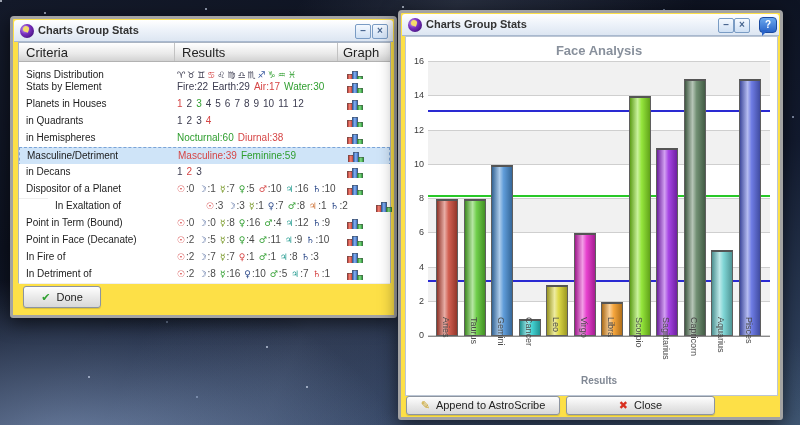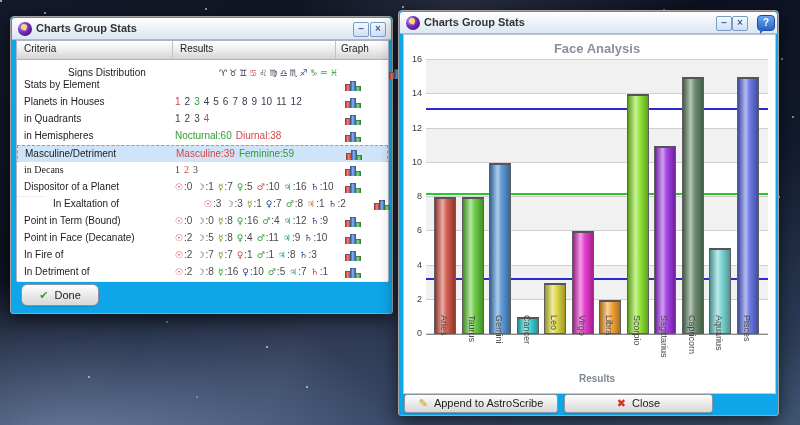--- a/index.html
+++ b/index.html
@@ -16,21 +16,21 @@
      402px 6px #d6dfee,498px 18px #9fb0cc,588px 30px #c8d2e6,663px 9px #8fa0c0,737px 26px #d0daea,
      781px 58px #aab8d4,18px 86px #97a8c6,96px 120px #c4cfe4,176px 151px #8c9dbd,262px 101px #cfd9ea,
      352px 141px #93a4c2,447px 114px #c6d1e5,522px 149px #90a1c0,607px 96px #ccd6e9,688px 132px #95a6c4,
      760px 166px #c9d4e8,36px 196px #8ea0c0,142px 226px #c2cde3,236px 206px #8c9ebe,332px 251px #cdd8ea,
      428px 231px #90a2c2,516px 266px #c5d0e5,612px 216px #93a5c4,700px 256px #ccd7ea,774px 286px #97a9c7,
      58px 296px #c0cce2,166px 321px #8d9fbf,266px 346px #cbd6e9,366px 306px #92a4c3,462px 341px #c4cfe4,
      556px 311px #8fa1c1,646px 351px #ced9eb,732px 331px #94a6c5,88px 376px #c2cee4,196px 396px #90a2c2,
      306px 386px #ccd7ea,416px 406px #94a6c5,526px 391px #c6d1e6,636px 401px #91a3c3,746px 386px #cdd8eb,
      778px 196px #e8eef8,792px 116px #aab8d4,10px 46px #e4ebf6,584px 66px #aebcd6,672px 46px #dde5f2;}
   
-  .window{position:absolute;background:#0ea5e9;border:1px solid #a3a3a3;border-radius:4px 4px 3px 3px;
+  .window{position:absolute;background:#fde047;border:3px solid #a3a3a3;border-radius:4px 4px 3px 3px;
     box-shadow:0 5px 18px rgba(0,0,0,.60);}
   .titlebar{position:absolute;left:1px;top:1px;right:1px;height:21px;border-radius:3px 3px 0 0;
     background:linear-gradient(#ffffff,#eef3fa 45%,#dde6f2);border-bottom:1px solid #a9b9cf;}
   .titletext{position:absolute;left:24px;top:4px;font-size:11px;font-weight:bold;color:#333;}
   .appicon{position:absolute;left:6px;top:4px;width:14px;height:14px;border-radius:50%;
     background:radial-gradient(circle at 35% 35%, #c09ae8 8%, #7a2fc0 40%, #3c0d70 90%);}
   .appicon:after{content:"";position:absolute;left:3px;top:2px;width:6px;height:6px;border-radius:50% 50% 0 50%;
     background:#f4dc6a;transform:rotate(20deg);}
   .winbtn{position:absolute;top:4px;width:14px;height:13px;border:1px solid #7a9cc4;border-radius:2px;
     background:linear-gradient(#f4f9ff,#cfe0f4);color:#46648e;font-size:10px;font-weight:bold;
@@ -38,21 +38,21 @@
   .helpbubble{position:absolute;top:3px;width:16px;height:14px;border-radius:4px;
     background:linear-gradient(#6aa8ee,#2a64c8);border:1px solid #1a4aa0;color:#fff;
     font-size:10px;font-weight:bold;text-align:center;line-height:14px;}
   .helpbubble:after{content:"";position:absolute;left:2px;bottom:-4px;border:3px solid transparent;
     border-top-color:#2a64c8;border-left-color:#2a64c8;}
   
   .tablewrap{position:absolute;left:5px;top:23px;width:371px;height:239px;background:#fff;
     border:1px solid #aab4c2;}
   .thead{position:absolute;left:0;top:0;right:0;height:18px;
     background:linear-gradient(#ffffff,#e9e9e9 60%,#d2d2d2);border-bottom:1px solid #b2b2b2;}
-  .thead .hc{position:absolute;top:2px;font-size:10px;color:#222;}
+  .thead .hc{position:absolute;top:2px;font-size:13px;color:#222;}
   .vline{position:absolute;top:0;bottom:0;width:1px;background:#c2c2c2;}
   .tbody{position:absolute;left:0;top:19px;right:0;bottom:0;}
   .trow{position:absolute;left:0;right:0;height:17px;border-bottom:1px solid #efefef;background:#fff;}
   .trow.sel{background:#cfe4f8;border:1px dashed #7aa4d8;border-bottom:1px dashed #7aa4d8;}
   .crit{position:absolute;left:7px;top:2px;font-size:10px;color:#1c1c1c;white-space:nowrap;}
   .res{position:absolute;left:158px;top:2px;font-size:10px;white-space:nowrap;}
   .res .tk{margin-right:4px;}
   .res .gl{font-family:"DejaVu Sans",sans-serif;font-size:9px;margin-right:1px;}
   .res .tv{color:#4a4a4a;margin-right:4px;}
   .c-d{color:#3b3b4f}.c-r{color:#d64545}.c-g{color:#2f9e2f}.c-b{color:#3a5a9f}
@@ -99,31 +99,32 @@
   </div>
   <div class="tablewrap">
     <div class="thead">
       <span class="hc" style="left:7px;">Criteria</span>
       <span class="hc" style="left:163px;">Results</span>
       <span class="hc" style="left:324px;">Graph</span>
       <span class="vline" style="left:155px;"></span>
       <span class="vline" style="left:318px;"></span>
     </div>
     <div class="tbody">
-        <div class="trow" style="top: 5px; margin-left: 44px;">
+        <div class="trow" style="top: 5px;">
           <span class="crit">Signs Distribution</span>
           <span class="res"><span class="gl c-d" style="margin-right: 2px;">♈</span><span class="gl c-d" style="margin-right: 2px;">♉</span><span class="gl c-d" style="margin-right: 2px;">♊</span><span class="gl c-r" style="margin-right: 2px;">♋</span><span class="gl c-d" style="margin-right: 2px;">♌</span><span class="gl c-d" style="margin-right: 2px;">♍</span><span class="gl c-d" style="margin-right: 2px;">♎</span><span class="gl c-d" style="margin-right: 2px;">♏</span><span class="gl c-b" style="margin-right: 2px;">♐</span><span class="gl c-g" style="margin-right: 2px;">♑</span><span class="gl c-g" style="margin-right: 2px;">♒</span><span class="gl c-g" style="margin-right: 2px;">♓</span></span>
           <span class="gicon">
             <i class="g1"></i>
             <i class="g2"></i>
             <i class="g3"></i>
           </span>
         </div>
         <div class="trow" style="top: 17px;">
           <span class="crit">Stats by Element</span>
+          <span class="res"><span class="tk c-d">Fire:22</span><span class="tk c-d">Earth:29</span><span class="tk c-r">Air:17</span><span class="tk c-g">Water:30</span></span>
           <span class="gicon">
             <i class="g1"></i>
             <i class="g2"></i>
             <i class="g3"></i>
           </span>
         </div>
         <div class="trow" style="top: 34px;">
           <span class="crit">Planets in Houses</span>
           <span class="res"><span class="tk c-r">1</span><span class="tk c-d">2</span><span class="tk c-g">3</span><span class="tk c-d">4</span><span class="tk c-d">5</span><span class="tk c-d">6</span><span class="tk c-d">7</span><span class="tk c-d">8</span><span class="tk c-d">9</span><span class="tk c-d">10</span><span class="tk c-d">11</span><span class="tk c-d">12</span></span>
           <span class="gicon">
@@ -152,21 +153,21 @@
         </div>
         <div class="trow sel" style="top: 85px;">
           <span class="crit">Masculine/Detriment</span>
           <span class="res"><span class="tk c-r">Masculine:39</span><span class="tk c-g">Feminine:59</span></span>
           <span class="gicon">
             <i class="g1"></i>
             <i class="g2"></i>
             <i class="g3"></i>
           </span>
         </div>
-        <div class="trow" style="top: 102px; font-family: Liberation Serif, serif;">
+        <div class="trow" style="top: 102px;">
           <span class="crit">in Decans</span>
           <span class="res"><span class="tk c-d">1</span><span class="tk c-r">2</span><span class="tk c-d">3</span></span>
           <span class="gicon">
             <i class="g1"></i>
             <i class="g2"></i>
             <i class="g3"></i>
           </span>
         </div>
         <div class="trow" style="top: 119px;">
           <span class="crit">Dispositor of a Planet</span>
@@ -217,21 +218,21 @@
           <span class="crit">In Detriment of</span>
           <span class="res"><span class="gl c-r">☉</span><span class="tv">:2</span><span class="gl c-n">☽</span><span class="tv">:8</span><span class="gl c-g">☿</span><span class="tv">:16</span><span class="gl c-n">♀</span><span class="tv">:10</span><span class="gl c-g">♂</span><span class="tv">:5</span><span class="gl c-t">♃</span><span class="tv">:7</span><span class="gl c-r">♄</span><span class="tv">:1</span></span>
           <span class="gicon">
             <i class="g1"></i>
             <i class="g2"></i>
             <i class="g3"></i>
           </span>
         </div>
       </div>
   </div>
-  <button class="btn" style="left:10px;top:267px;width:78px;height:22px;border-radius:6px;">
+  <button class="btn" style="left:10px;top:267px;width:78px;height:22px;">
     <span class="ic" style="color:#2fa030;">✔</span><span>Done</span>
   </button>
 </div>
 
 <div class="window" style="left:398px;top:10px;width:379px;height:404px;">
   <div class="titlebar">
     <span class="appicon"></span>
     <span class="titletext">Charts Group Stats</span>
     <span class="winbtn" style="right:45px;">–</span>
     <span class="winbtn" style="right:29px;">×</span>

